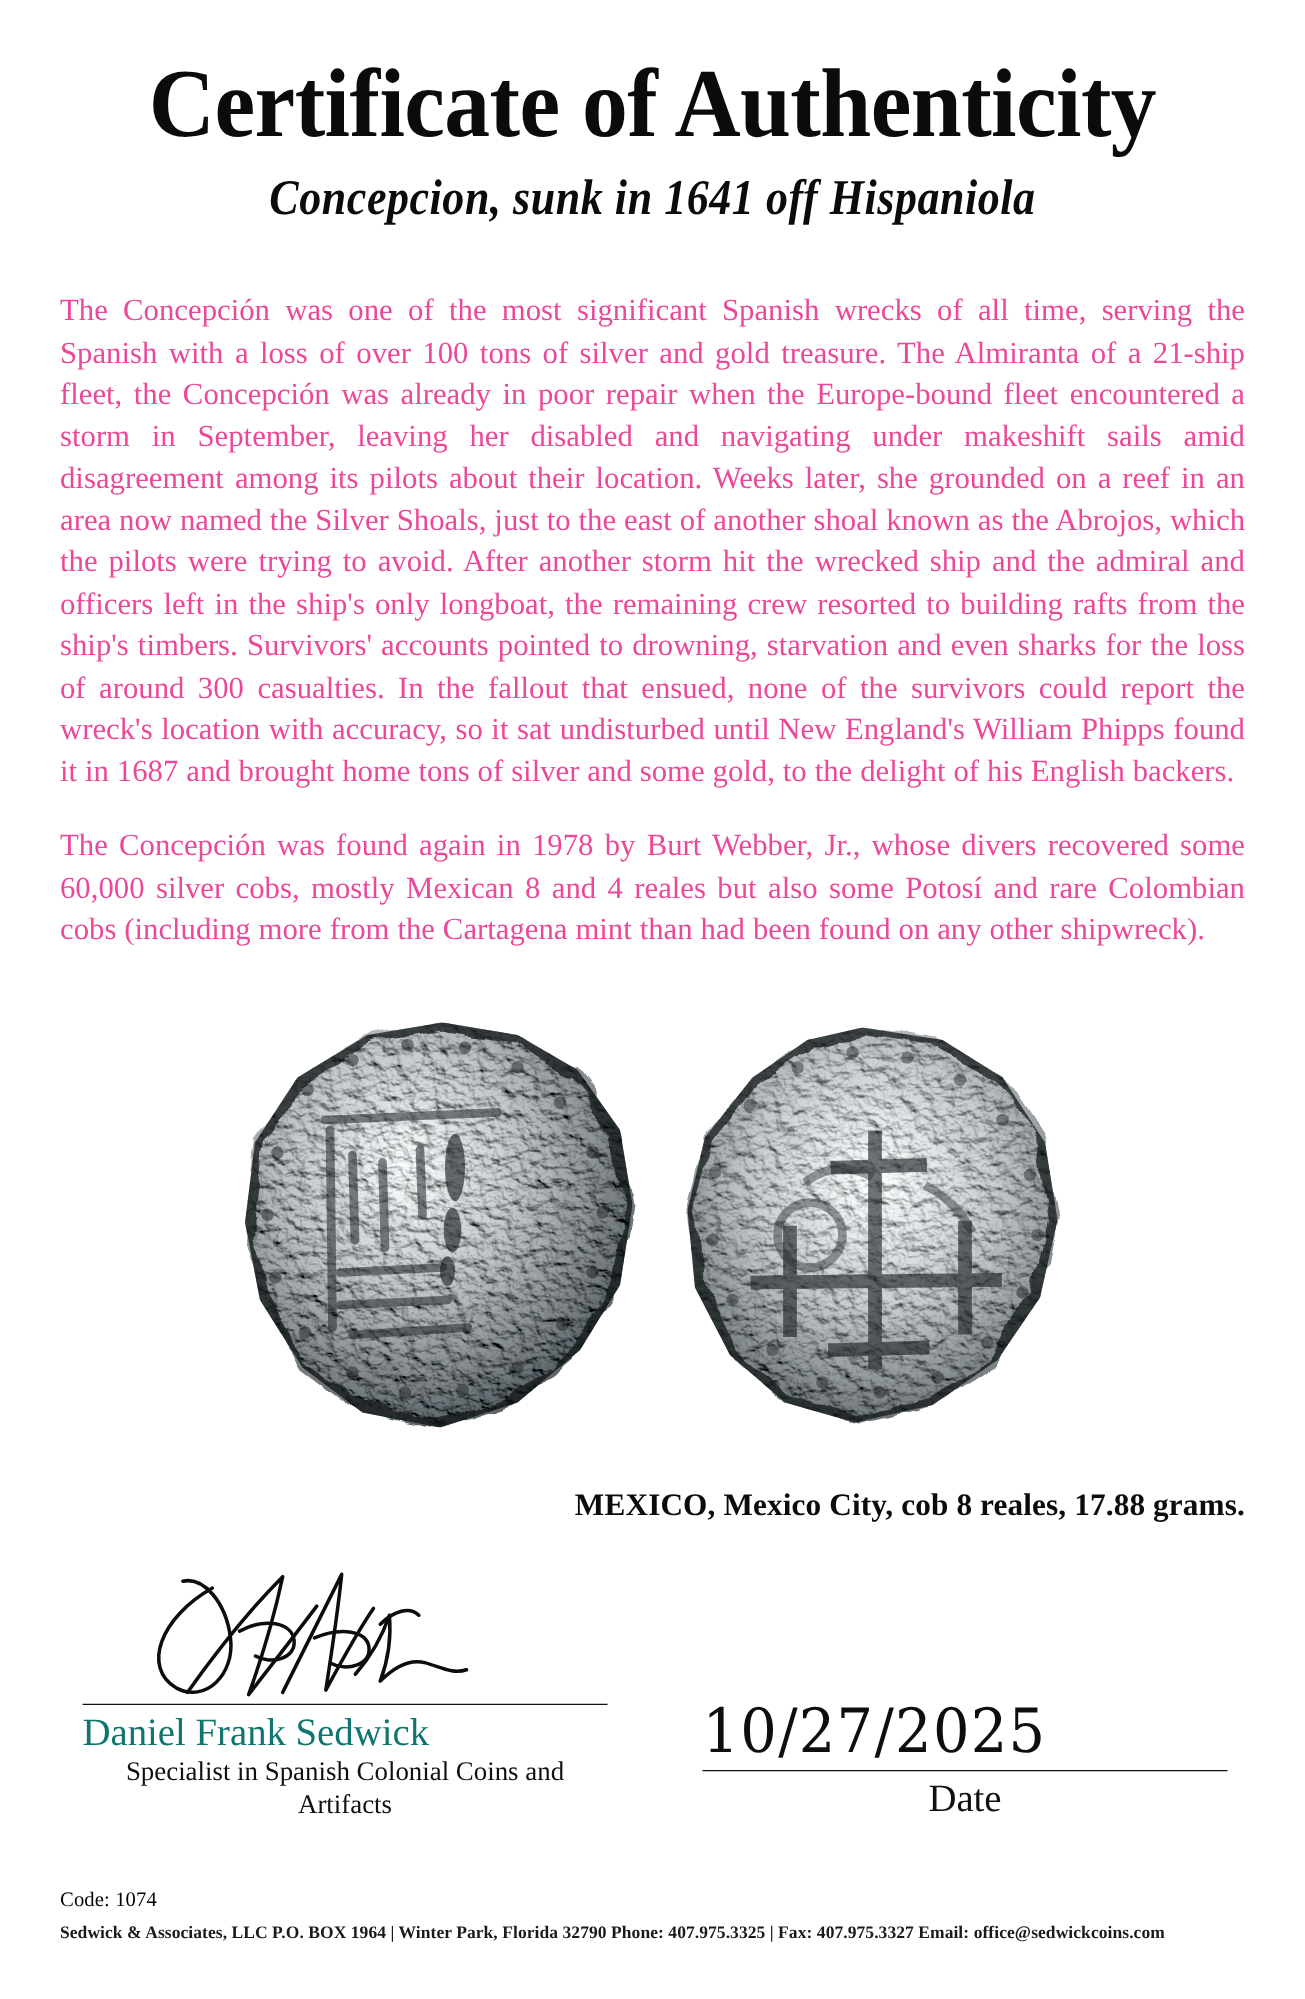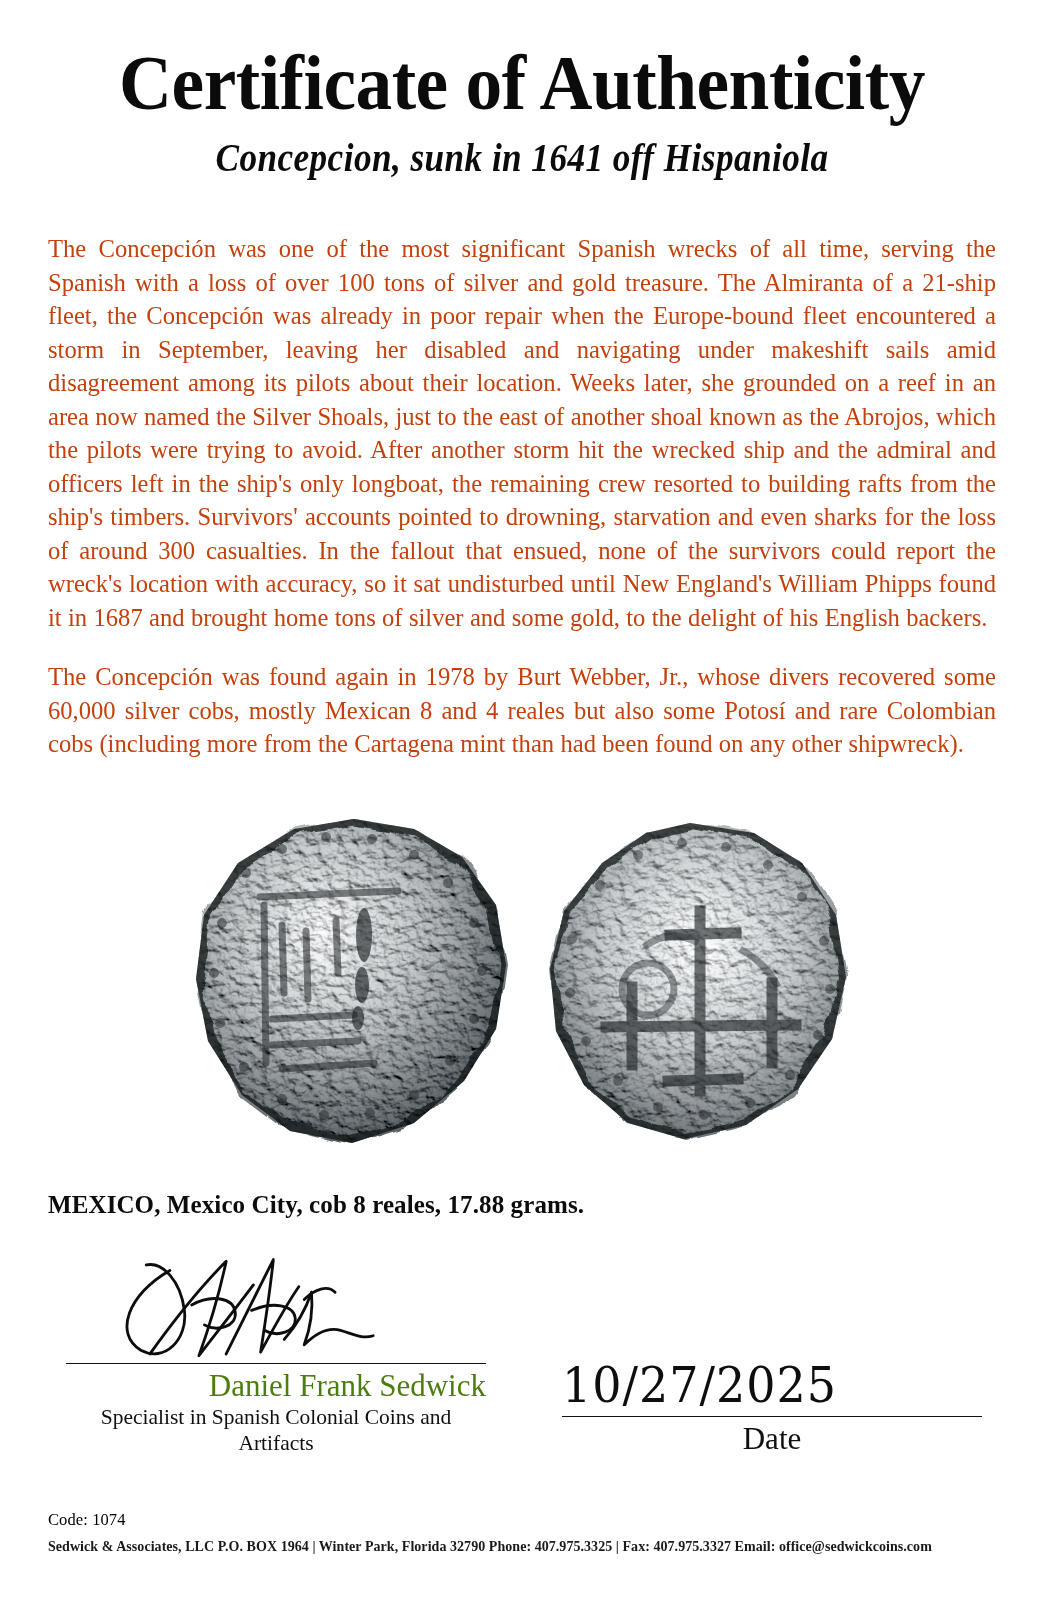--- a/index.html
+++ b/index.html
@@ -56,21 +56,21 @@
   
   .body-copy {
     margin-top: 54px;
   }
   .body-copy p {
     text-align: justify;
     text-justify: inter-word;
     font-size: 24.6px;
     line-height: 33.5px;
     margin: 0 0 26px 0;
-    color: #c2410c;
+    color: #ec4899;
     word-spacing: 0.2px;
     hyphens: none;
   }
   .body-copy p:last-child { margin-bottom: 0; }
 
   
   .coins {
     position: relative;
     height: 400px;
     margin-top: 28px;
@@ -81,21 +81,21 @@
   }
   .coin-wrap {
     position: relative;
     filter: contrast(1.12) brightness(0.99);
   }
   .coin-obverse { width: 330px; height: 348px; }
   .coin-reverse { width: 318px; height: 336px; }
 
   
   .coin-caption {
-    text-align: left;
+    text-align: right;
     font-weight: 700;
     font-size: 25px;
     letter-spacing: 0.1px;
     margin-top: 2px;
     color: #0c0c0c;
   }
 
   
   .sig-block {
     margin-top: 26px;
@@ -127,25 +127,25 @@
     font-size: 46px;
     letter-spacing: 1px;
     color: #0e0e0e;
     transform: scaleY(1.06);
   }
   .rule {
     border-bottom: 1.6px solid #111;
     width: 100%;
   }
   .sig-name {
-    text-align: right;
+    text-align: left;
     font-size: 31px;
     line-height: 1.16;
     padding-top: 4px;
-    color: #4d7c0f;
+    color: #0f766e;
   }
   .sig-role {
     text-align: center;
     font-size: 21.5px;
     line-height: 1.2;
     padding-top: 2px;
     color: #101010;
   }
   .date-label {
     text-align: center;

